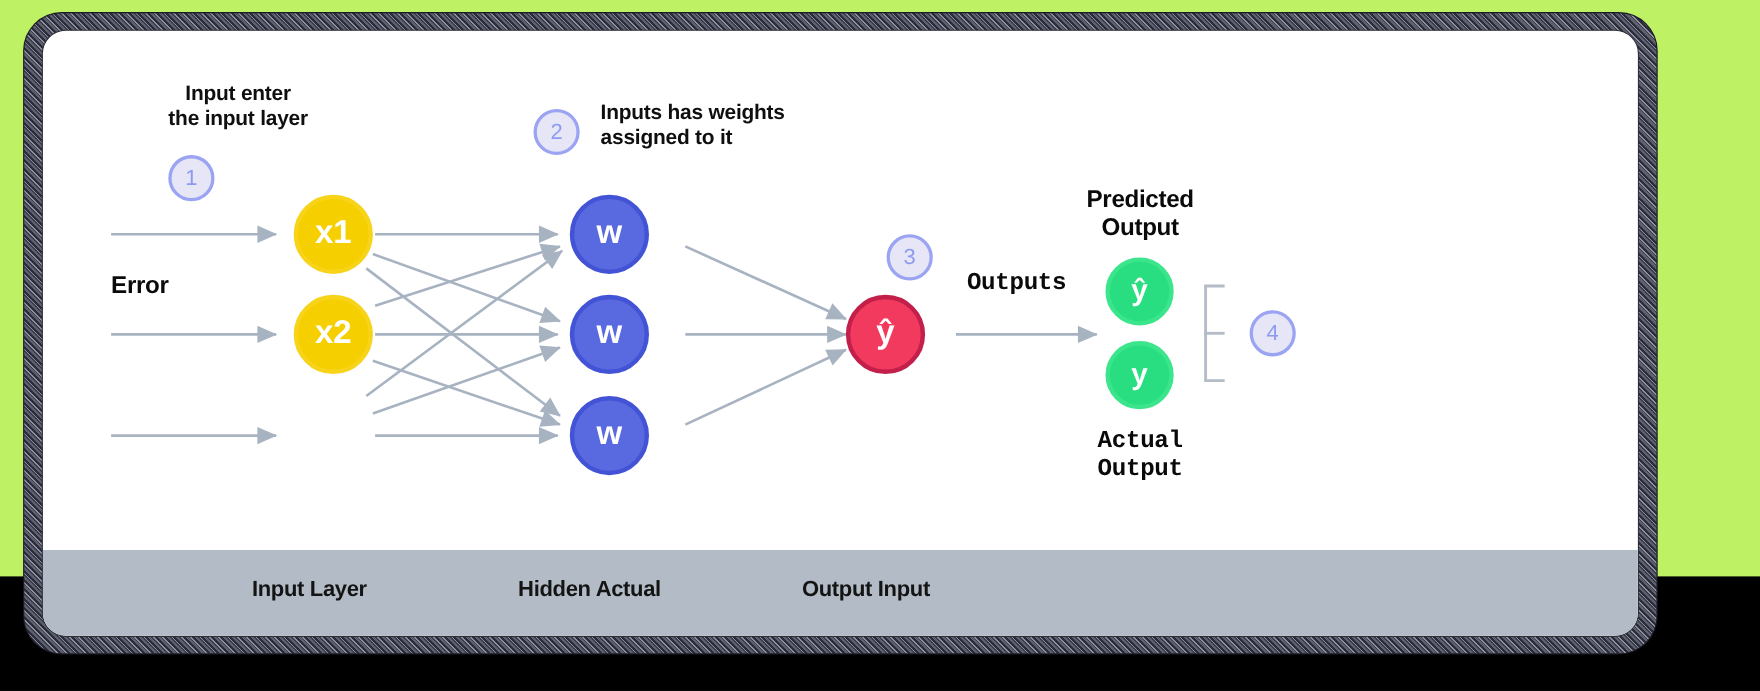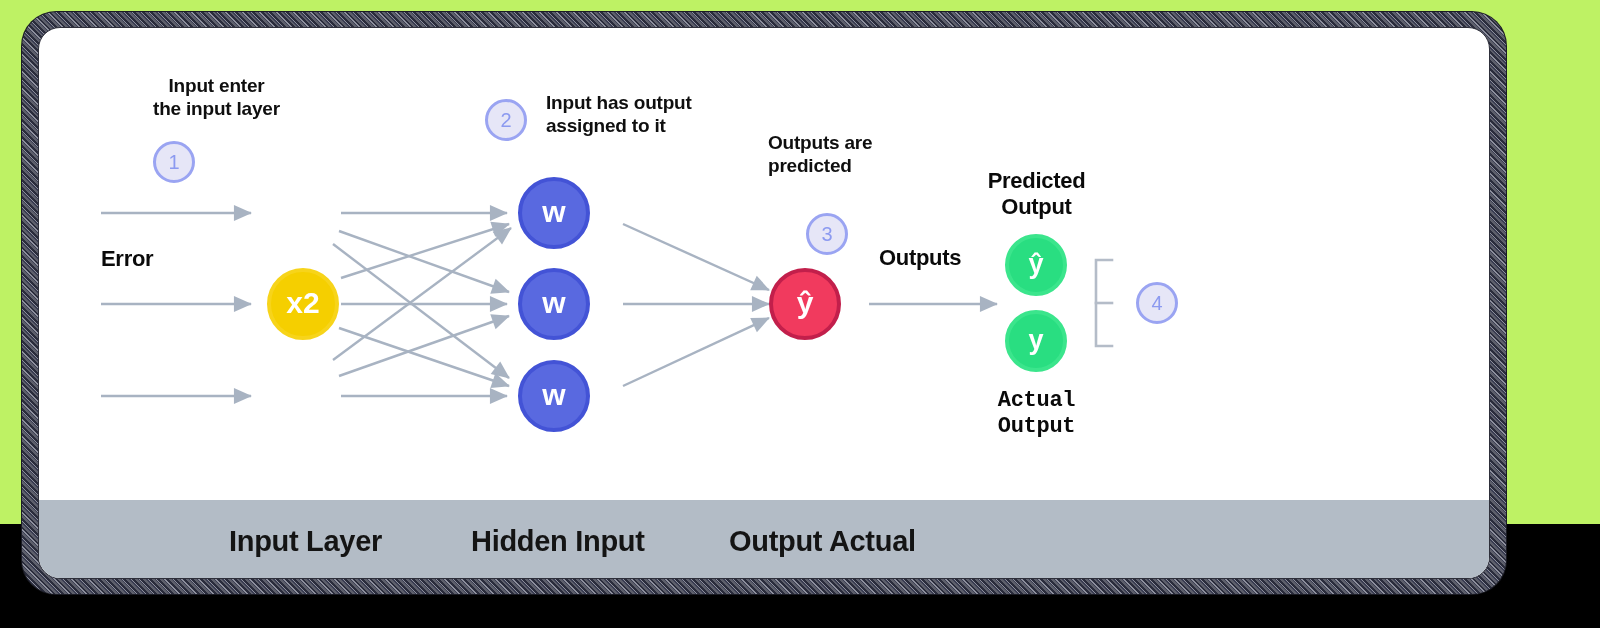--- a/index.html
+++ b/index.html
@@ -52,21 +52,21 @@
     position: absolute;
     left: 0;
     bottom: 0;
     width: 100%;
     height: 78px;
     background: #b3bcc6;
   }
   .layer-label {
     position: absolute;
     top: 25px;
-    font-size: 29px;
+    font-size: 20px;
     font-weight: bold;
     color: #141414;
     letter-spacing: -0.3px;
     white-space: nowrap;
   }
 
   
   #wires {
     position: absolute;
     left: 0;
@@ -186,63 +186,64 @@
         <line x1="1057" y1="275" x2="1073" y2="275"></line>
       </g>
     </svg>
 
     <div class="note ta-center" style="left:70px; top:46px; width:215px;">Input enter
 the input layer</div>
     <div class="badge" style="left:114px; top:113px;">1</div>
 
     <div class="heavy ta-left" style="left:62px; top:218px;">Error</div>
 
+    <div class="node node-input" style="left:228px; top:149px;">
+      <span class="glyph">x1</span>
+    </div>
     <div class="node node-input" style="left:228px; top:240px;align-items:center;">
       <span class="glyph">x2</span>
     </div>
 
     <div class="badge" style="left:446px; top:71px;">2</div>
-    <div class="note ta-left" style="left:507px; top:63px; width:250px;">Input has output
+    <div class="note ta-left" style="left:507px; top:63px; width:250px;">Inputs has weights
 assigned to it</div>
 
     <div class="node node-hidden" style="left:479px; top:149px;">
       <span class="glyph">w</span>
     </div>
     <div class="node node-hidden" style="left:479px; top:240px;">
       <span class="glyph">w</span>
     </div>
     <div class="node node-hidden" style="left:479px; top:332px;">
       <span class="glyph">w</span>
     </div>
 
-    <div class="note ta-left" style="left:729px; top:103px; width:190px;">Outputs are
-predicted</div>
     <div class="badge" style="left:767px; top:185px;">3</div>
 
     <div class="node node-output" style="left:730px; top:240px;">
       <span class="glyph">ŷ</span>
     </div>
 
-    <div class="heavy ta-left" style="left:840px; top:217px;">Outputs</div>
+    <div class="heavy ta-left" style="left:840px; top:217px;font-family:Liberation Mono, monospace;">Outputs</div>
 
     <div class="heavy ta-center" style="left:900px; top:140px; width:195px;">Predicted
 Output</div>
 
     <div class="node node-green" style="left:966px; top:206px;">
       <span class="glyph">ŷ</span>
     </div>
     <div class="node node-green" style="left:966px; top:282px;">
       <span class="glyph">y</span>
     </div>
 
     <div class="heavy ta-center" style="left:900px; top:360px; width:195px;font-family:Liberation Mono, monospace;">Actual
 Output</div>
 
     <div class="badge" style="left:1097px; top:254px;">4</div>
 
     <div id="footer-bar">
       <div class="layer-label" style="left:190px;">Input Layer</div>
-      <div class="layer-label" style="left:432px;">Hidden Input</div>
-      <div class="layer-label" style="left:690px;">Output Actual</div>
+      <div class="layer-label" style="left:432px;">Hidden Actual</div>
+      <div class="layer-label" style="left:690px;">Output Input</div>
     </div>
 
   </div>
 </div>
 
 </body></html>

